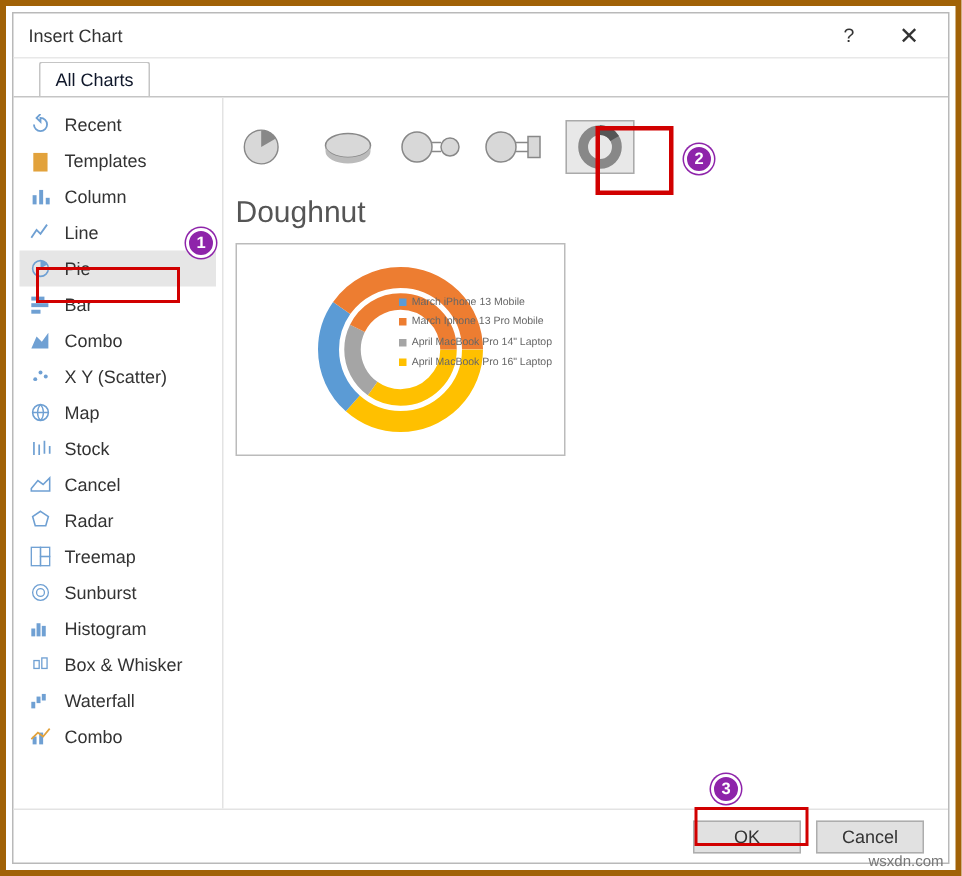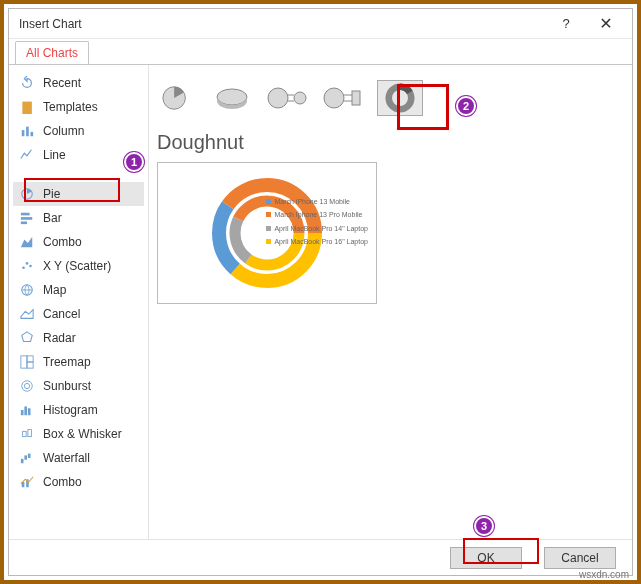--- a/index.html
+++ b/index.html
@@ -4,41 +4,41 @@
 <style>
   * { box-sizing: border-box; margin: 0; padding: 0; }
   body { font-family: "Segoe UI", Tahoma, sans-serif; font-size: 12px; background: #fff; }
   .frame { width: 641px; height: 584px; position: relative; border: 4px solid #a16207; padding: 4px; }
   .dialog { width: 100%; height: 100%; background: #fff; border: 1px solid #b9b9b9; display: flex; flex-direction: column; }
   .titlebar { height: 30px; display: flex; align-items: center; padding: 0 6px; border-bottom: 1px solid #e8e8e8; }
   .titlebar .title { flex: 1; font-size: 12px; color: #333; padding-left: 4px; }
   .titlebar .help, .titlebar .close { width: 40px; height: 100%; display: flex; align-items: center; justify-content: center; color: #333; font-size: 13px; }
   .titlebar .close { font-size: 16px; }
   .tabstrip { height: 26px; display: flex; align-items: flex-end; padding: 0 6px; }
-  .tab { padding: 4px 10px; border: 1px solid #c5c5c5; border-bottom: 1px solid #fff; background: #fff; font-size: 12px; color: #ef4444; margin-top: 2px; border-radius: 2px 2px 0 0; }
+  .tab { padding: 4px 10px; border: 1px solid #c5c5c5; border-bottom: 1px solid #fff; background: #fff; font-size: 12px; color: #0f172a; margin-top: 2px; border-radius: 2px 2px 0 0; margin-left: 11px; }
   .hr-under-tabs { border-top: 1px solid #c5c5c5; margin-top: -1px; }
   .body { flex: 1; display: flex; min-height: 0; }
   .sidebar { width: 140px; border-right: 1px solid #e3e3e3; padding: 6px 4px; overflow: hidden; }
   .sidebar-item { display: flex; align-items: center; gap: 8px; height: 24px; padding: 0 6px; color: #444; cursor: default; }
-  .sidebar-item.selected { background: #e6e6e6; margin-top: 15px; }
+  .sidebar-item.selected { background: #e6e6e6; }
   .sidebar-item .icon { width: 16px; height: 16px; display: flex; align-items: center; justify-content: center; color: #6fa0d3; }
   .sidebar-item .label { font-size: 12px; color: #333; }
   .pie-highlight { position: absolute; left: 20px; top: 174px; width: 96px; height: 24px; border: 2px solid #d10000; pointer-events: none; }
   .main { flex: 1; display: flex; flex-direction: column; min-height: 0; }
   .subtype-row { height: 58px; display: flex; align-items: center; gap: 10px; padding: 0 10px 0 4px; margin-top: 4px; }
   .subtype { width: 46px; height: 36px; border: 1px solid transparent; display: flex; align-items: center; justify-content: center; }
   .subtype.selected { border: 1px solid #aaa; background: #e8e8e8; }
   .subtype-highlight { position: absolute; left: 393px; top: 80px; width: 52px; height: 46px; border: 3px solid #d10000; pointer-events: none; }
   .heading { font-size: 20px; color: #555; padding: 4px 8px 8px; }
   .preview-area { flex: 1; padding: 0 8px; }
   .preview-card { width: 220px; height: 142px; border: 1px solid #bbb; display: flex; align-items: center; justify-content: center; position: relative; }
   .legend { position: absolute; right: 8px; top: 32px; font-size: 7px; color: #666; line-height: 1.9; }
   .legend-item { display:flex; align-items:center; gap:3px; }
   .legend-sw { width:5px; height:5px; }
-  .footer { height: 36px; display: flex; align-items: center; justify-content: flex-end; gap: 22px; padding: 0 16px; border-top: 1px solid #e3e3e3; }
+  .footer { height: 36px; display: flex; align-items: center; justify-content: flex-end; gap: 10px; padding: 0 16px; border-top: 1px solid #e3e3e3; }
   .btn { width: 72px; height: 22px; border: 1px solid #adadad; background: #e1e1e1; font-size: 12px; color: #333; display: flex; align-items: center; justify-content: center; }
   .ok-highlight { position: absolute; left: 459px; bottom: 16px; width: 76px; height: 26px; border: 2px solid #d10000; pointer-events: none; }
   .badge { position: absolute; width: 20px; height: 20px; border-radius: 50%; background: #8e24aa; color: #fff; font-size: 11px; font-weight: bold; display: flex; align-items: center; justify-content: center; border: 2px solid #fff; box-shadow: 0 0 0 1px #8e24aa; }
   .watermark { position: absolute; right: 8px; bottom: 0; font-size: 10px; color: #777; }
 </style>
 </head>
 <body>
 
 <div class="frame">
 <div class="dialog">
@@ -125,20 +125,28 @@
         <span class="label">X Y (Scatter)</span>
       </div>
       <div class="sidebar-item">
         <span class="icon">
               <svg width="14" height="14" viewBox="0 0 16 16">
                 <circle cx="8" cy="8" r="6" fill="none" stroke="#6fa0d3" stroke-width="1.2"></circle>
                 <path d="M2 8h12M8 2c3 3 3 9 0 12-3-3-3-9 0-12z" fill="none" stroke="#6fa0d3" stroke-width="1"></path>
               </svg>
             </span>
         <span class="label">Map</span>
+      </div>
+      <div class="sidebar-item">
+        <span class="icon">
+              <svg width="14" height="14" viewBox="0 0 16 16">
+                <path d="M3 3v10M7 5v8M11 2v10M15 6v6" stroke="#6fa0d3" stroke-width="1.3"></path>
+              </svg>
+            </span>
+        <span class="label">Stock</span>
       </div>
       <div class="sidebar-item">
         <span class="icon">
               <svg width="14" height="14" viewBox="0 0 16 16">
                 <path d="M1 11l5-6 4 3 5-5v10H1z" fill="none" stroke="#6fa0d3" stroke-width="1.2"></path>
               </svg>
             </span>
         <span class="label">Cancel</span>
       </div>
       <div class="sidebar-item">

